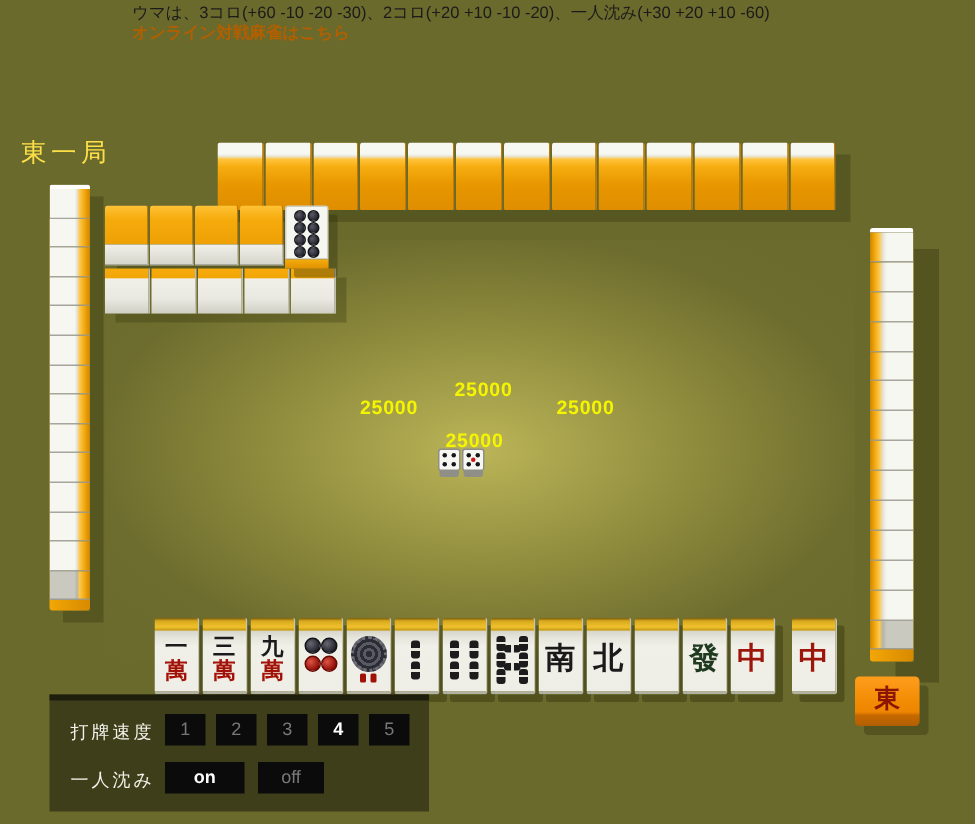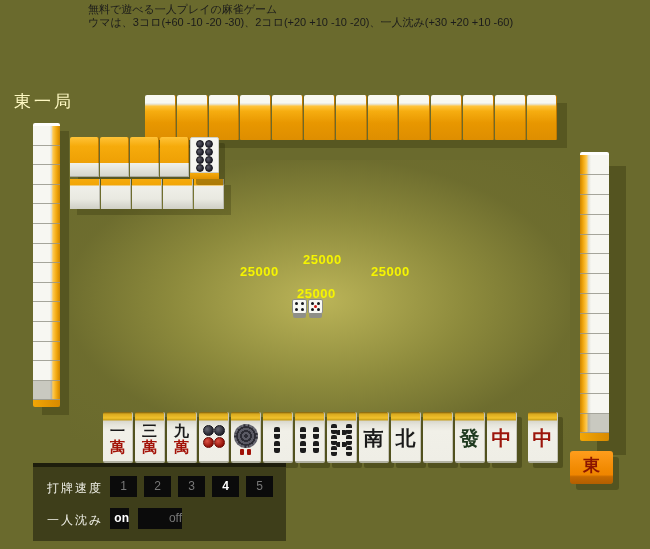--- a/index.html
+++ b/index.html
@@ -13,21 +13,21 @@
     background:radial-gradient(ellipse at 50% 50%,
       rgba(210,201,100,0.78) 0%, rgba(175,170,75,0.5) 42%,
       rgba(125,122,52,0.18) 72%, rgba(0,0,0,0) 100%);
     pointer-events:none;
   }
   
   .header{position:absolute;left:88px;top:3px;font-size:11px;line-height:13.4px;color:#1b1b1b;}
   .header .link{font-weight:bold;color:#b25f00;cursor:pointer;}
   
   .round{position:absolute;left:14px;top:90px;font-family:"DejaVu Serif",serif;
-    font-size:17px;color:#fef9c3;letter-spacing:3px;}
+    font-size:17px;color:#fde047;letter-spacing:3px;}
   
   .wall{position:absolute;}
   .wall-left{left:33px;top:123px;width:27px;box-shadow:9px 8px 0 rgba(42,42,8,0.32);}
   .wall-left .wrow{
     height:18.6px;border-bottom:1px solid rgba(150,150,140,0.85);
     background:linear-gradient(90deg,#f7f7f2 0%,#f7f7f2 62%,#e3e3da 68%,
       #ffc94f 74%,#f0a50c 88%,#cc8400 100%);
   }
   .wall-left .wrow:first-child{border-top:3px solid #ffffff;border-radius:2px 2px 0 0;}
   .wall-left .wrow.gray{background:linear-gradient(90deg,#c9c9c0 0%,#c9c9c0 62%,#b4b4aa 68%,
@@ -120,31 +120,31 @@
   
   .panel{position:absolute;left:33px;top:463px;width:253px;height:78px;background:#3e3e1a;
     border-top:4px solid #1e1e0c;box-sizing:border-box;}
   .panel .plabel{position:absolute;left:14px;color:#f2f2ea;font-size:12px;letter-spacing:2px;}
   .speedbtns{position:absolute;left:77px;top:9px;display:flex;gap:7px;}
   .pbtn{background:#0b0b0b;color:#787878;font-size:12px;text-align:center;
     height:21px;line-height:21px;cursor:pointer;}
   .pbtn.num{width:27px;}
   .pbtn.sel{color:#ffffff;font-weight:bold;}
   .soundbtns{position:absolute;left:77px;top:41px;display:flex;gap:9px;}
-  .pbtn.on{width:19px;text-align:right;}
-  .pbtn.off{width:44px;text-align:right;}
+  .pbtn.on{width:53px;}
+  .pbtn.off{width:44px;}
 </style>
 </head>
 <body>
 
 <div class="glow"></div>
 
 <div class="header">
-  <div>無料で遊べる一人プレイの麻雀ゲーム</div>
   <div>ウマは、3コロ(+60 -10 -20 -30)、2コロ(+20 +10 -10 -20)、一人沈み(+30 +20 +10 -60)</div>
+  <div class="link">オンライン対戦麻雀はこちら</div>
 </div>
 
 <div class="round">東一局</div>
 
 <div class="wall wall-left" id="wall-left">
     <div class="wrow"></div>
     <div class="wrow"></div>
     <div class="wrow"></div>
     <div class="wrow"></div>
     <div class="wrow"></div>

